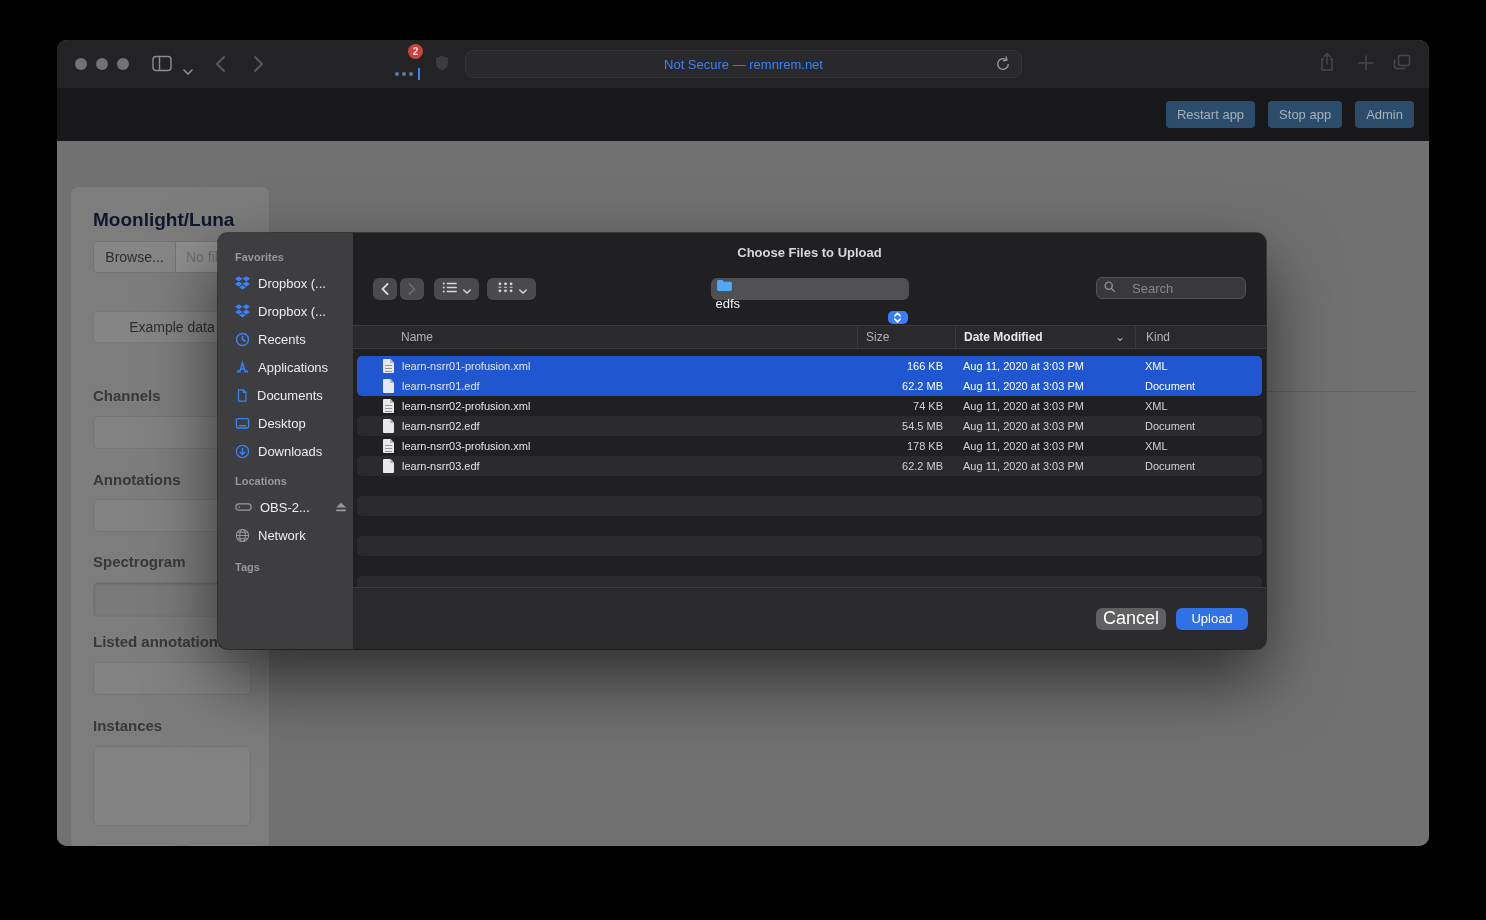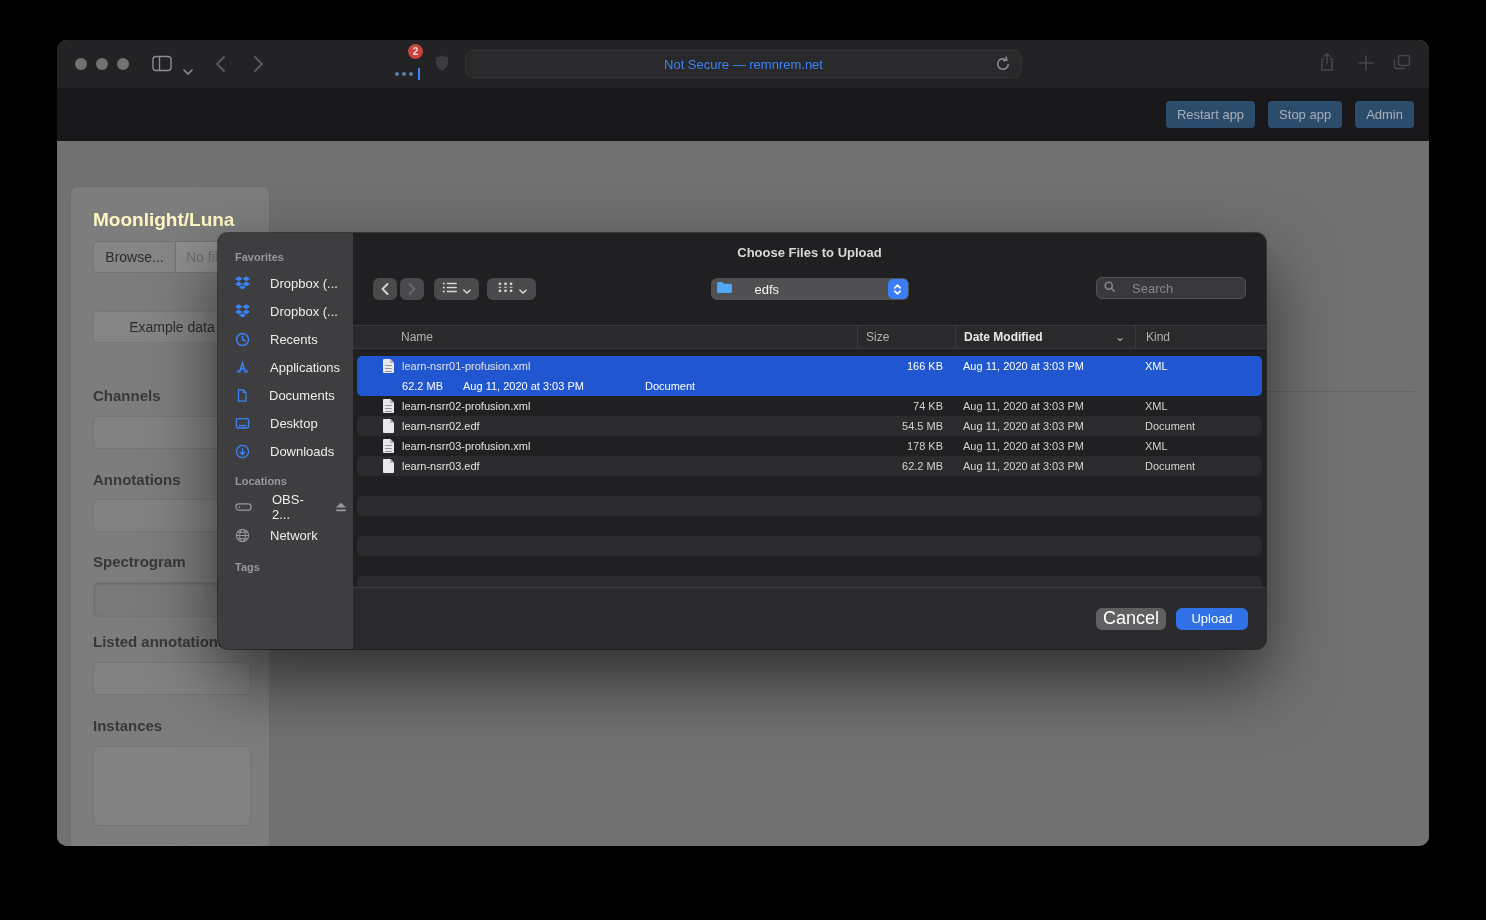--- a/index.html
+++ b/index.html
@@ -40,21 +40,21 @@
   .app-header { position:absolute; left:0; top:48px; right:0; height:53px; background:#18181a;
                 display:flex; align-items:center; justify-content:flex-end; gap:13px; padding-right:15px; }
   .hdr-btn { height:27px; padding:0 11px; border-radius:4px; background:#2c4c6c; color:#a6b0b8;
              font-size:13px; display:flex; align-items:center; border:none; cursor:default; }
 
   
   .page { position:absolute; left:0; top:101px; right:0; bottom:0; background:#717171; }
   .page-rule { position:absolute; left:213px; right:14px; top:250px; height:1px; background:#646464; }
   .panel { position:absolute; left:13px; top:45px; width:200px; bottom:0; background:#7d7d7d;
            border:1px solid #6f6f6f; border-bottom:none; border-radius:8px 8px 0 0; }
-  .panel-title { position:absolute; left:22px; top:22px; font-size:19px; font-weight:bold; color:#fef9c3; }
+  .panel-title { position:absolute; left:22px; top:22px; font-size:19px; font-weight:bold; color:#0f172a; }
   .filectl { position:absolute; left:22px; top:54px; width:158px; height:32px; display:flex; }
   .browse-btn { width:83px; background:#868686; border:1px solid #747474; border-radius:4px 0 0 4px;
                 color:#2d2d2d; font-size:14px; display:flex; align-items:center; justify-content:center; }
   .file-status { flex:1; background:#8e8e8e; border:1px solid #747474; border-left:none;
                  border-radius:0 4px 4px 0; color:#6e6e6e; font-size:14px; display:flex;
                  align-items:center; padding-left:10px; overflow:hidden; white-space:nowrap; }
   .example-btn { position:absolute; left:22px; top:124px; width:158px; height:32px; background:#858585;
                  border:1px solid #787878; border-radius:4px; color:#2d2d2d; font-size:14px;
                  display:flex; align-items:center; justify-content:center; }
   .plabel { position:absolute; left:22px; font-size:15px; font-weight:600; color:#383838; }
@@ -65,38 +65,38 @@
   .panel-btn { position:absolute; height:32px; background:#838383; border:1px solid #757575;
                border-radius:4px; color:#2d2d2d; font-size:14px; display:flex; align-items:center;
                justify-content:center; top:656px; }
 
   
   .dialog { position:absolute; left:218px; top:233px; width:1048px; height:416px; border-radius:10px;
             background:#29292b; display:flex; overflow:hidden;
             box-shadow: 0 30px 70px rgba(0,0,0,.6), 0 0 0 1px rgba(0,0,0,.45); }
   .dlg-sidebar { width:135px; flex:none; background:#3e3e40; padding:18px 0 0 17px; font-size:13px; }
   .side-hdr { font-size:11px; font-weight:600; color:#97979c; height:14px; margin-bottom:4px; }
-  .side-item { height:28px; display:flex; align-items:center; gap:20px; color:#ececec; padding-right:6px; }
+  .side-item { height:28px; display:flex; align-items:center; gap:8px; color:#ececec; padding-right:6px; }
   .side-item .blue { color:#3b82f7; display:flex; }
   .side-item .gray { color:#9a9a9e; display:flex; }
   .eject { margin-left:auto; color:#9a9a9e; display:flex; }
   .mt10 { margin-top:10px; } .mt12 { margin-top:12px; }
 
   .dlg-main { flex:1; min-width:0; display:flex; flex-direction:column; }
   .dlg-chrome { height:92px; background:#202022; position:relative; flex:none; }
   .dlg-title { text-align:center; padding-top:12px; font-size:13px; font-weight:600; color:#d8d8d8; }
   .dlg-toolbar { position:absolute; left:20px; right:20px; top:44px; height:24px;
                  display:flex; align-items:center; }
   .tbn { height:22px; background:#4a4a4c; border-radius:6px; display:flex; align-items:center;
          justify-content:center; color:#d8d8d8; }
   .tbn.b24 { width:24px; } .tbn.dis { color:#6a6a6e; }
   .tbn.seg { gap:5px; }
   .folder-select { position:absolute; left:50%; transform:translateX(-50%); width:198px; height:22px;
-                   background:#505052; border-radius:6px; display:flex; align-items:center;
-                   gap:22px; padding-left:5px; }
+                   background:#505052; border-radius:6px; display:flex; align-items:flex-start;
+                   gap:0; padding-left:5px;flex-direction:column; }
   .folder-select .lbl { color:#f2f2f2; font-size:13px; }
   .stepper { margin-left:auto; margin-right:1px; width:20px; height:20px; background:#3b7cf7;
              border-radius:5px; display:flex; align-items:center; justify-content:center; }
   .searchbox { position:absolute; right:0; top:0; width:150px; height:22px; background:#39393b;
                border:1px solid #525254; border-radius:6px; display:flex; align-items:center;
                gap:16px; padding:0 6px; }
   .searchbox input { background:transparent; border:none; outline:none; color:#c8c8c8;
                      font-size:13px; width:100%; font-family:inherit; }
   .searchbox input::placeholder { color:#86868b; }
 
@@ -434,20 +434,24 @@
         <div class="row sel first">
           <span class="c-name">
               <span class="ficon xml"></span>
               <span>learn-nsrr01-profusion.xml</span>
             </span>
           <span class="c-size">166 KB</span>
           <span class="c-date">Aug 11, 2020 at 3:03 PM</span>
           <span class="c-kind">XML</span>
         </div>
         <div class="row sel last">
+          <span class="c-name">
+              <span class="ficon"></span>
+              <span>learn-nsrr01.edf</span>
+            </span>
           <span class="c-size">62.2 MB</span>
           <span class="c-date">Aug 11, 2020 at 3:03 PM</span>
           <span class="c-kind">Document</span>
         </div>
         <div class="row">
           <span class="c-name">
               <span class="ficon xml"></span>
               <span>learn-nsrr02-profusion.xml</span>
             </span>
           <span class="c-size">74 KB</span>

